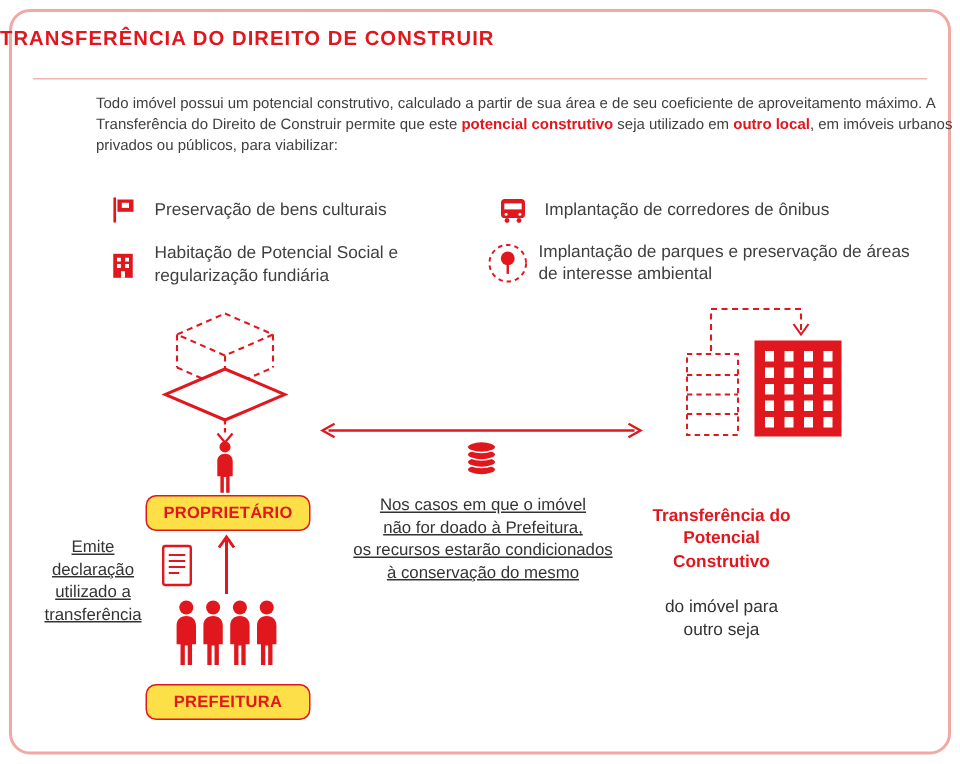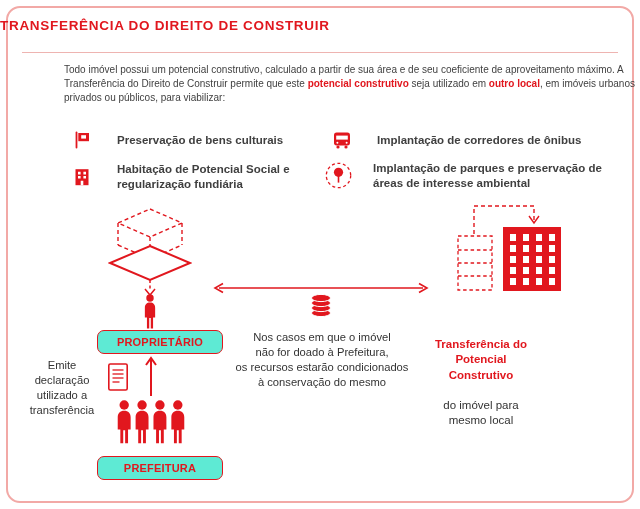--- a/index.html
+++ b/index.html
@@ -15,33 +15,33 @@
     position:absolute; top:18px; left:0; right:0; text-align:left;
     color:#e1171e; font-weight:bold; font-size:13.5px; letter-spacing:0.7px;
   }
   .rule { position:absolute; top:52px; left:22px; right:22px; height:1px; background:#eeb4b1; }
   .intro {
     position:absolute; left:28px; top:63px; width:586px;
     font-size:10px; line-height:1.38; color:#3f3f3f;margin-left:36px;
   }
   .hl { color:#e1171e; font-weight:bold; }
   .benefit {
-    position:absolute; display:flex; align-items:center; gap:21px;
-    color:#3f3f3f; font-size:11.5px; line-height:1.3;font-weight:bold;
+    position:absolute; display:flex; align-items:center; gap:7px;
+    color:#3f3f3f; font-size:11.5px; line-height:1.3;
   }
   .bicon { flex:0 0 28px; display:flex; justify-content:center; align-items:center; }
   .abs { position:absolute; }
   .pillbox {
-    position:absolute; width:126px; box-sizing:border-box; text-align:center;
-    border:1.6px solid #e1171e; border-radius:7px; background:#5eead4;
+    position:absolute; width:110px; box-sizing:border-box; text-align:center;
+    border:1.6px solid #e1171e; border-radius:7px; background:#fde047;
     color:#e1171e; font-weight:bold; font-size:11px; padding:5px 0; letter-spacing:0.2px;
   }
   .note {
     position:absolute; text-align:center; font-size:11.2px; color:#333333;
-    line-height:1.34; white-space:pre-line;
+    line-height:1.34; white-space:pre-line;text-decoration:underline;
   }
   .right-text { position:absolute; left:419px; top:322px; width:124px; text-align:center;
     font-size:11.5px; line-height:1.32; white-space:pre-line; }
   .right-text .rt-hl { color:#e1171e; font-weight:bold; display:block; }
   .right-text .rt-rest { color:#333333; display:block; }
 </style>
 </head>
 <body>
 
 <div id="canvas">
@@ -188,21 +188,21 @@
       <rect x="1" y="1" width="58" height="64" fill="#e1171e"></rect>
       <path fill="#ffffff" d="M8 8h6v7H8z M21 8h6v7h-6z M34 8h6v7h-6z M47 8h6v7h-6z M8 19h6v7H8z M21 19h6v7h-6z M34 19h6v7h-6z M47 19h6v7h-6z M8 30h6v7H8z M21 30h6v7h-6z M34 30h6v7h-6z M47 30h6v7h-6z M8 41h6v7H8z M21 41h6v7h-6z M34 41h6v7h-6z M47 41h6v7h-6z M8 52h6v7H8z M21 52h6v7h-6z M34 52h6v7h-6z M47 52h6v7h-6z"></path>
     </svg>
   </div>
 
   <div class="right-text">
     <span class="rt-hl">Transferência do
 Potencial
 Construtivo</span>
     <span class="rt-rest">do imóvel para
-mesmo local</span>
+outro seja</span>
   </div>
 
   <div class="note" style="left:24px; top:358px; width:76px;">Emite
 declaração
 utilizado a
 transferência</div>
 
   <div class="abs" style="left:106px; top:362px;">
     <svg width="24" height="30" viewBox="0 0 24 30">
       <rect x="2.8" y="2" width="18.4" height="26" rx="1.5" fill="#ffffff" stroke="#e1171e" stroke-width="1.6"></rect>

